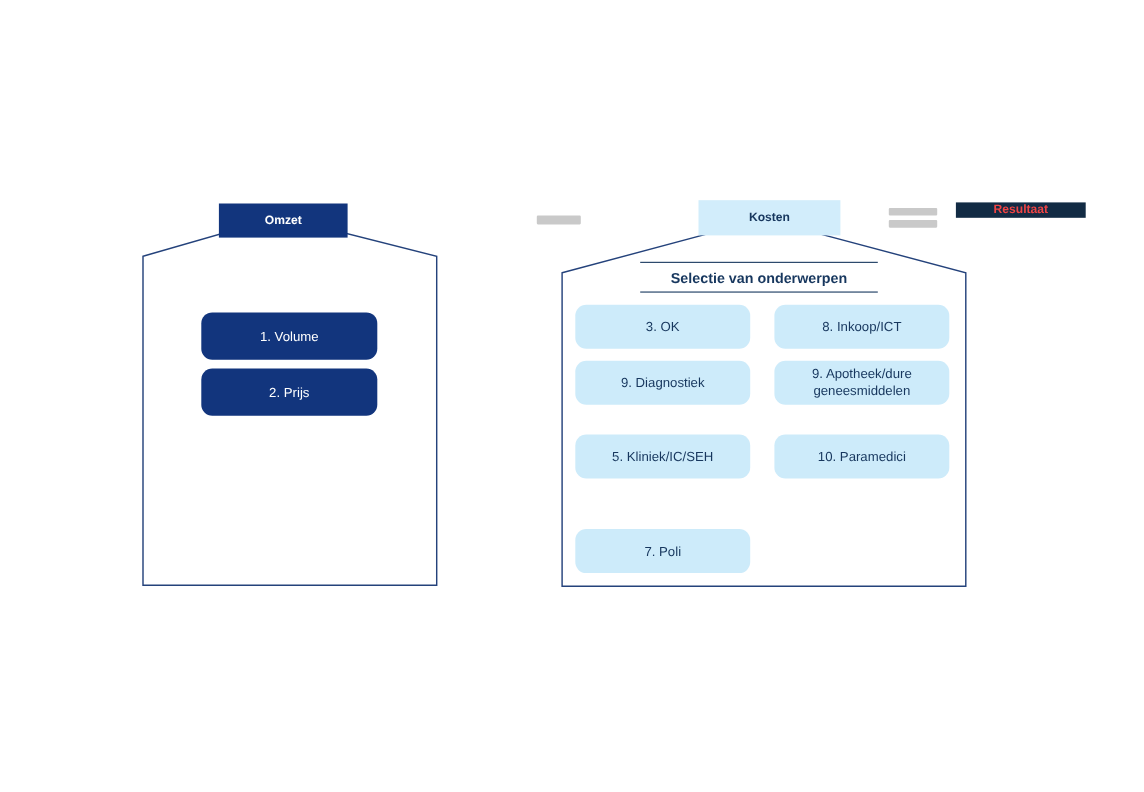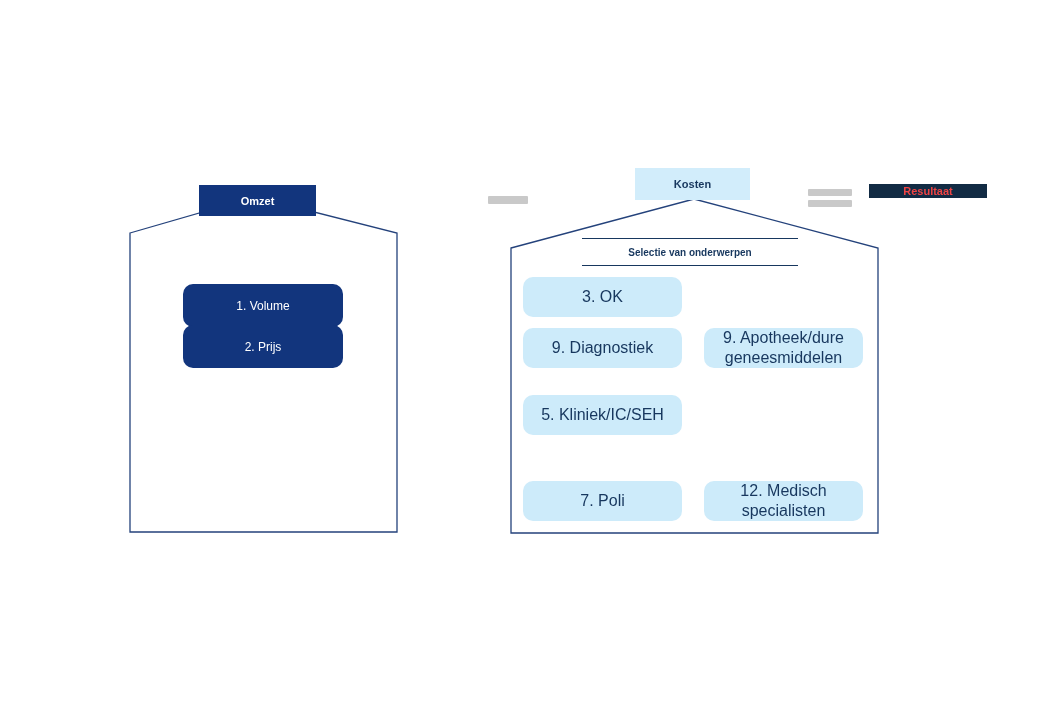--- a/index.html
+++ b/index.html
@@ -13,45 +13,45 @@
   }
   .house-svg { position: absolute; left: 0; top: 0; width: 1040px; height: 720px; }
 
   .hdr {
     position: absolute;
     display: flex; align-items: center; justify-content: center;
     font-weight: bold; font-size: 11px;
     box-sizing: border-box;
   }
   #omzet-label    { left: 199px; top: 185px; width: 117px; height: 31px; background: var(--dark-blue); color: #ffffff; }
-  #kosten-label   { left: 635px; top: 168px; width: 115px; height: 32px; background: var(--light-blue-header); color: var(--navy-text); }
+  #kosten-label   { left: 635px; top: 182px; width: 129px; height: 32px; background: var(--light-blue-header); color: var(--navy-text); }
   #resultaat-label{ left: 869px; top: 184px; width: 118px; height: 14px; background: var(--result-dark-navy); color: #ef4444; }
 
   .dark-btn {
     position: absolute; left: 183px; width: 160px; height: 43px;
     border-radius: 10px; background: var(--dark-blue);
     color: #ffffff; font-size: 12px;
     display: flex; align-items: center; justify-content: center;
   }
   #btn-volume { top: 284px; }
-  #btn-prijs  { top: 325px; }
+  #btn-prijs  { top: 335px; }
 
   #selectie-header {
     position: absolute; left: 582px; top: 238px; width: 216px; height: 26px;
     border-top: 1.5px solid var(--navy-text);
     border-bottom: 1.5px solid var(--navy-text);
-    color: var(--navy-text); font-weight: bold; font-size: 10px;
+    color: var(--navy-text); font-weight: bold; font-size: 13px;
     display: flex; align-items: center; justify-content: center;
     box-sizing: content-box;
   }
 
   .tile {
     position: absolute; width: 159px; height: 40px;
     border-radius: 10px; background: var(--light-blue-tile);
-    color: var(--navy-text); font-size: 16px; line-height: 1.25;
+    color: var(--navy-text); font-size: 12px; line-height: 1.25;
     display: flex; align-items: center; justify-content: center;
     text-align: center; padding: 0 6px; box-sizing: border-box;
   }
   .colL { left: 523px; }
   .colR { left: 704px; }
   .r0 { top: 277px; } .r1 { top: 328px; } .r2 { top: 379px; margin-top: 16px; }
   .r3 { top: 430px; } .r4 { top: 481px; text-align: center; }
 
   .op-bar { position: absolute; background: var(--operator-gray); border-radius: 1px; }
   #minus-bar     { left: 488px; top: 196px; width: 40px; height: 8px; }
@@ -76,21 +76,22 @@
   <div id="minus-bar" class="op-bar"></div>
 
   <div id="kosten-label" class="hdr">Kosten</div>
   <div id="selectie-header">Selectie van onderwerpen</div>
 
   <div class="tile colL r0">3. OK</div>
   <div class="tile colL r1">9. Diagnostiek</div>
   <div class="tile colL r2">5. Kliniek/IC/SEH</div>
   <div class="tile colL r4">7. Poli</div>
 
+  <div class="tile colR r0">8. Inkoop/ICT</div>
   <div class="tile colR r1">9. Apotheek/dure geneesmiddelen</div>
-  <div class="tile colR r4">12. Medisch specialisten</div>
+  <div class="tile colR r2">10. Paramedici</div>
 
   <div id="equals-top" class="op-bar"></div>
   <div id="equals-bottom" class="op-bar"></div>
 
   <div id="resultaat-label" class="hdr">Resultaat</div>
 
 </div>
 
 </body></html>

